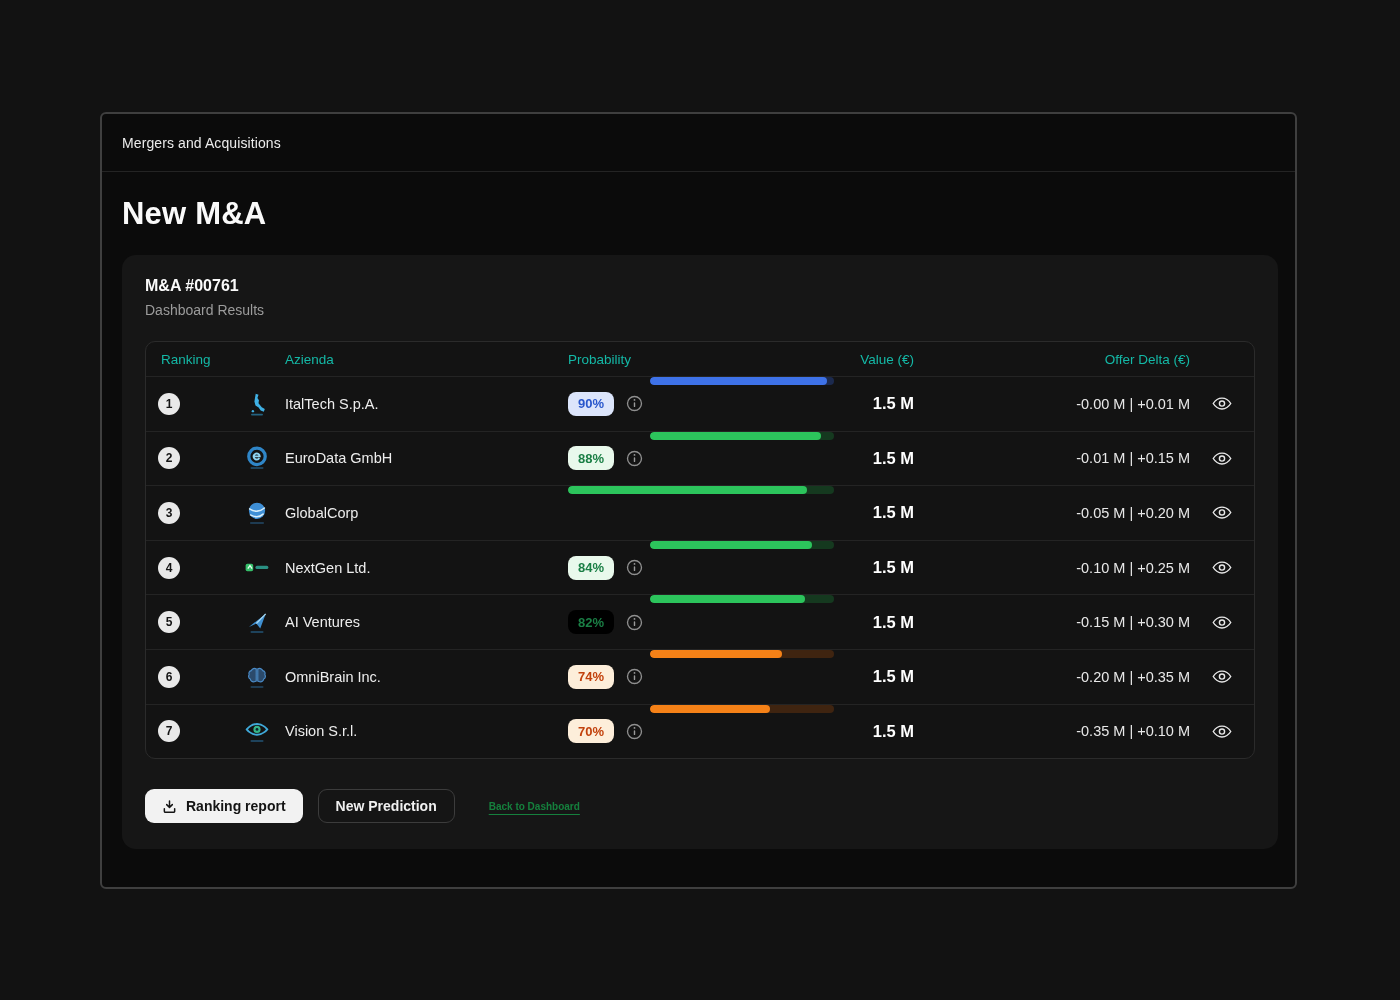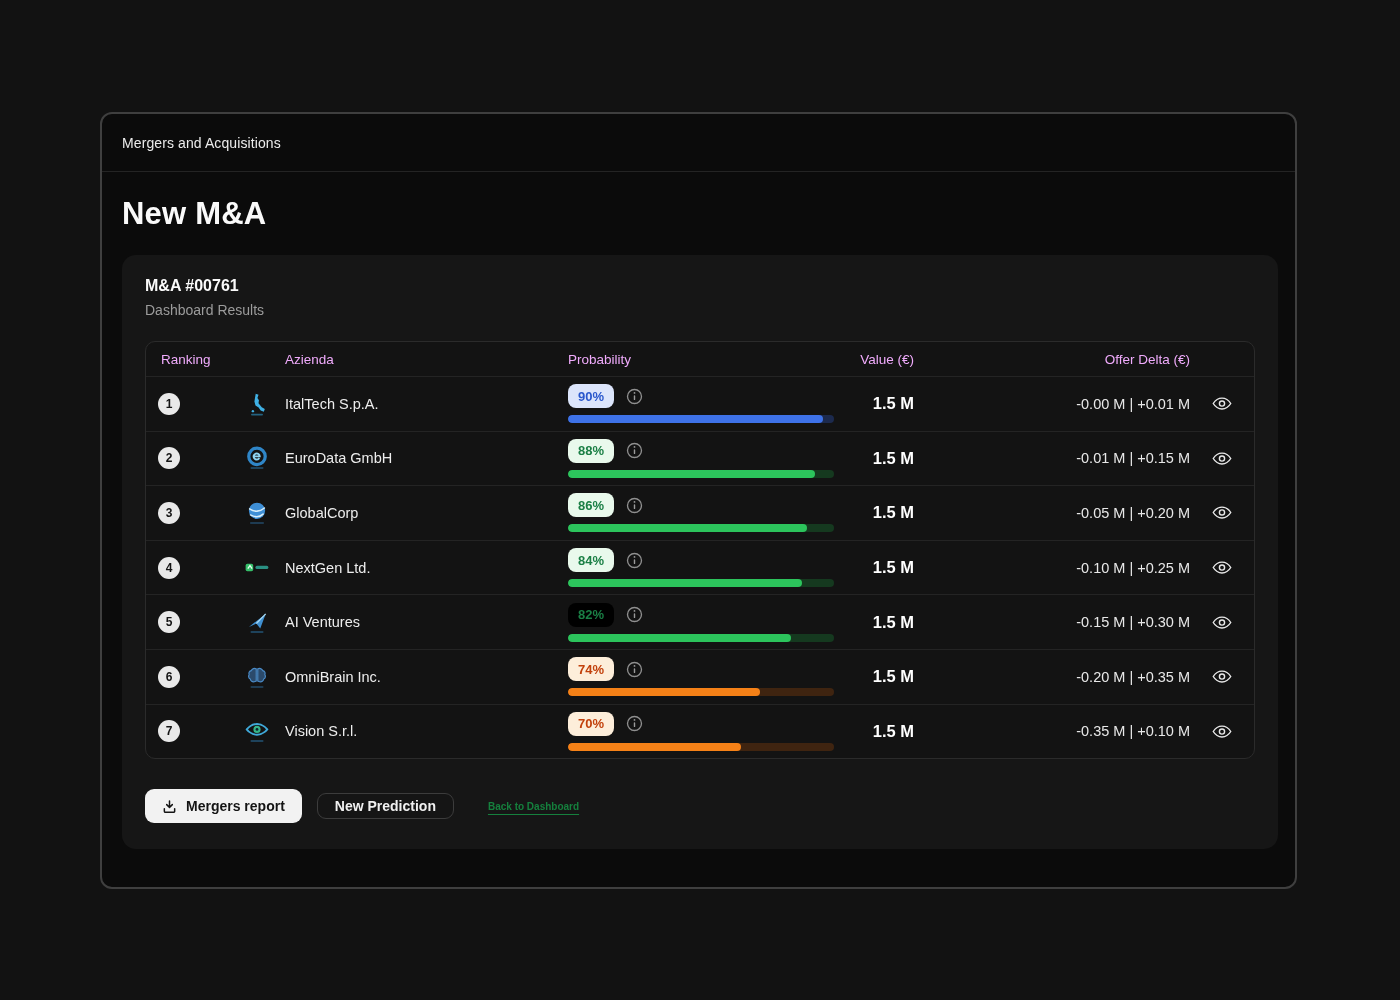--- a/index.html
+++ b/index.html
@@ -10,21 +10,21 @@
     color: #f2f2f2;
     position: relative;
     overflow: hidden;
   }
   .window {
     position: absolute;
     left: 100px; top: 112px;
     width: 1197px; height: 777px;
     background: #0b0b0b;
     border: 2px solid #3f3f3f;
-    border-radius: 12px;
+    border-radius: 6px;
     overflow: hidden;
   }
   .topbar {
     height: 58px;
     display: flex; align-items: center;
     padding: 0 20px;
     border-bottom: 1px solid #242424;
   }
   .topbar span { font-size: 14px; color: #ececec; letter-spacing: .1px; }
   .content { padding: 0 17px 0 20px; }
@@ -49,37 +49,37 @@
     border-radius: 10px;
     overflow: hidden;
     background: rgba(0,0,0,0.12);
   }
   .grid-row {
     display: grid;
     grid-template-columns: 82px 57px 283px 266px 80px 276px 1fr;
     align-items: center;
   }
   .thead { height: 34px; }
-  .thead .hc { font-size: 13.5px; color: #f0abfc; white-space: nowrap; }
+  .thead .hc { font-size: 13.5px; color: #14b8a6; white-space: nowrap; }
   .hc-rank { grid-column: 1 / 3; padding-left: 15px; }
   .hc-right { text-align: right; }
   .trow {
     height: 54.6px;
     border-top: 1px solid #242424;
   }
   .cell-rank { padding-left: 12px; }
   .rank-circle {
     width: 22px; height: 22px; border-radius: 50%;
     background: #e9e9e9; color: #141414;
     font-size: 12px; font-weight: 700;
     display: flex; align-items: center; justify-content: center;
   }
   .cell-logo { display: flex; align-items: center; justify-content: center; }
   .cell-name { font-size: 14.5px; color: #ededed; }
-  .cell-prob { display: flex; flex-direction: column; justify-content: center; gap: 7px; height: 100%; }
+  .cell-prob { display: flex; justify-content: center; gap: 7px; height: 100%; }
   .badge-line { display: flex; align-items: center; gap: 12px; }
   .prob-badge {
     min-width: 46px; height: 24px;
     border-radius: 8px;
     display: inline-flex; align-items: center; justify-content: center;
     font-size: 13px; font-weight: 700;
     padding: 0 8px;
   }
   .info-btn { display: inline-flex; cursor: pointer; background: none; border: none; padding: 0; }
   .bar-track { width: 266px; height: 8px; border-radius: 4px; overflow: hidden; }
@@ -95,21 +95,21 @@
     background: #f2f2f2; color: #141414;
     border: none; border-radius: 9px;
     height: 34px; padding: 0 17px;
     font-size: 14px; font-weight: 600;
     font-family: inherit;
     cursor: pointer;
   }
   .btn-secondary {
     background: #151515; color: #f0f0f0;
     border: 1px solid #3c3c3c; border-radius: 9px;
-    height: 26px; padding: 0 17px;
+    height: 34px; padding: 0 17px;
     font-size: 14px; font-weight: 600;
     font-family: inherit;
     margin-left: 15px;
     cursor: pointer;
   }
   .link-back {
     margin-left: 34px;
     font-size: 10px; font-weight: 600;
     color: #15803d;
     text-decoration: underline;
@@ -232,30 +232,20 @@
                 <span style="display:inline-flex;">
                   <svg width="26" height="26" viewBox="0 0 24 24">
                     <circle cx="12" cy="10" r="7.5" fill="#3e8fd6"></circle>
                     <path d="M5.2 8.2c4 3 9.8 2.8 13.6-.8M6 13.8c4 2.2 8.6 2 11.6-.8" stroke="#d7eefb" stroke-width="1.4" fill="none" stroke-linecap="round"></path>
                     <rect x="5.5" y="20.5" width="13" height="1.5" rx="0.75" fill="#2a5f8a" opacity="0.7"></rect>
                   </svg>
                 </span>
               </div>
               <div class="cell-name">GlobalCorp</div>
               <div class="cell-prob">
-                <div class="badge-line">
-                  <span class="prob-badge" style="background:#e9f9ec;color:#1a7f45;">86%</span>
-                  <button class="info-btn">
-                    <svg width="17" height="17" viewBox="0 0 18 18">
-                      <circle cx="9" cy="9" r="7.4" fill="none" stroke="#8f8f8f" stroke-width="1.4"></circle>
-                      <rect x="8.25" y="7.6" width="1.5" height="5.2" rx="0.75" fill="#9a9a9a"></rect>
-                      <circle cx="9" cy="5.2" r="0.95" fill="#9a9a9a"></circle>
-                    </svg>
-                  </button>
-                </div>
                 <div class="bar-track" style="background:#15391f;">
                   <div class="bar-fill" style="width:90%;background:#2cc45c;"></div>
                 </div>
               </div>
               <div class="cell-value">1.5 M</div>
               <div class="cell-delta">-0.05 M | +0.20 M</div>
               <div class="cell-eye">
                 <button class="eye-btn">
                   <span style="display:inline-flex;">
                     <svg width="20" height="15" viewBox="0 0 24 16">
@@ -438,20 +428,20 @@
       </div>
 
       <div class="actions">
         <button class="btn-primary">
           <span style="display:inline-flex;">
             <svg width="15" height="15" viewBox="0 0 16 16">
                 <path d="M8 2v6.5M5 6l3 3 3-3" stroke="#141414" stroke-width="1.6" fill="none" stroke-linecap="round" stroke-linejoin="round"></path>
                 <path d="M2.5 10.5V13a1.2 1.2 0 0 0 1.2 1.2h8.6A1.2 1.2 0 0 0 13.5 13v-2.5" stroke="#141414" stroke-width="1.6" fill="none" stroke-linecap="round"></path>
               </svg>
           </span>
-          <span>Mergers report</span>
+          <span>Ranking report</span>
         </button>
         <button class="btn-secondary">New Prediction</button>
         <a class="link-back">Back to Dashboard</a>
       </div>
     </div>
   </div>
 </div>
 
 </body></html>

